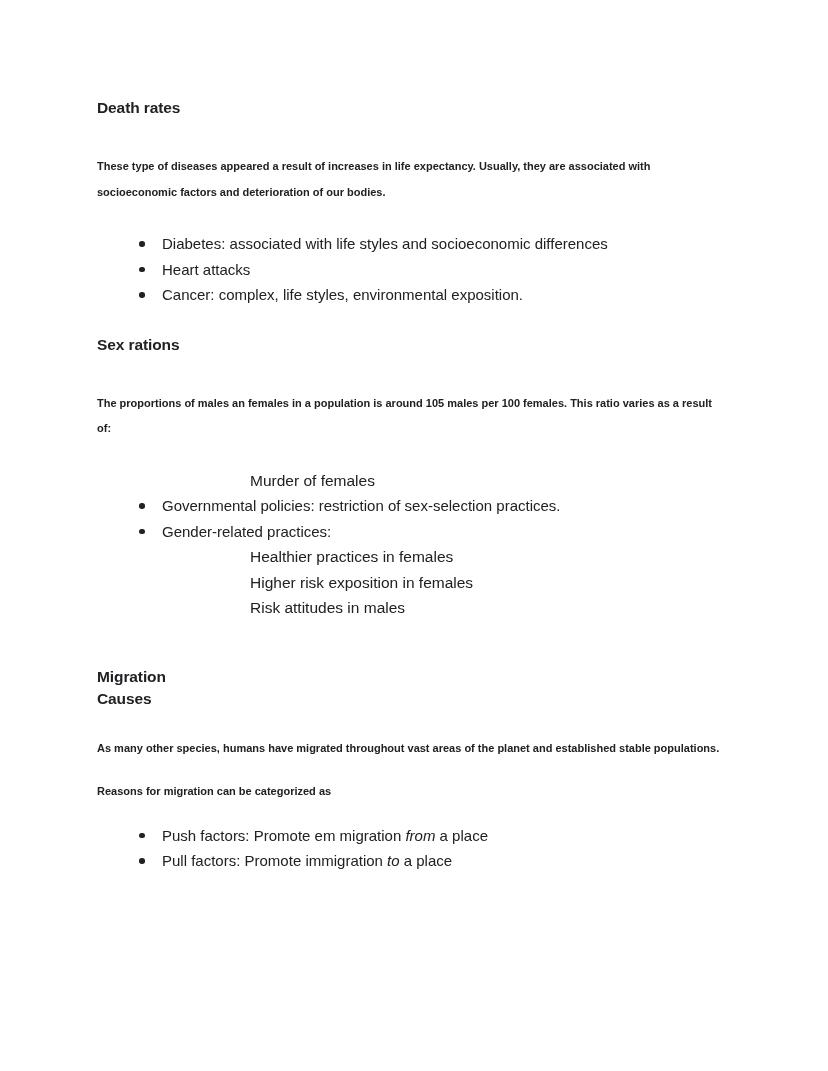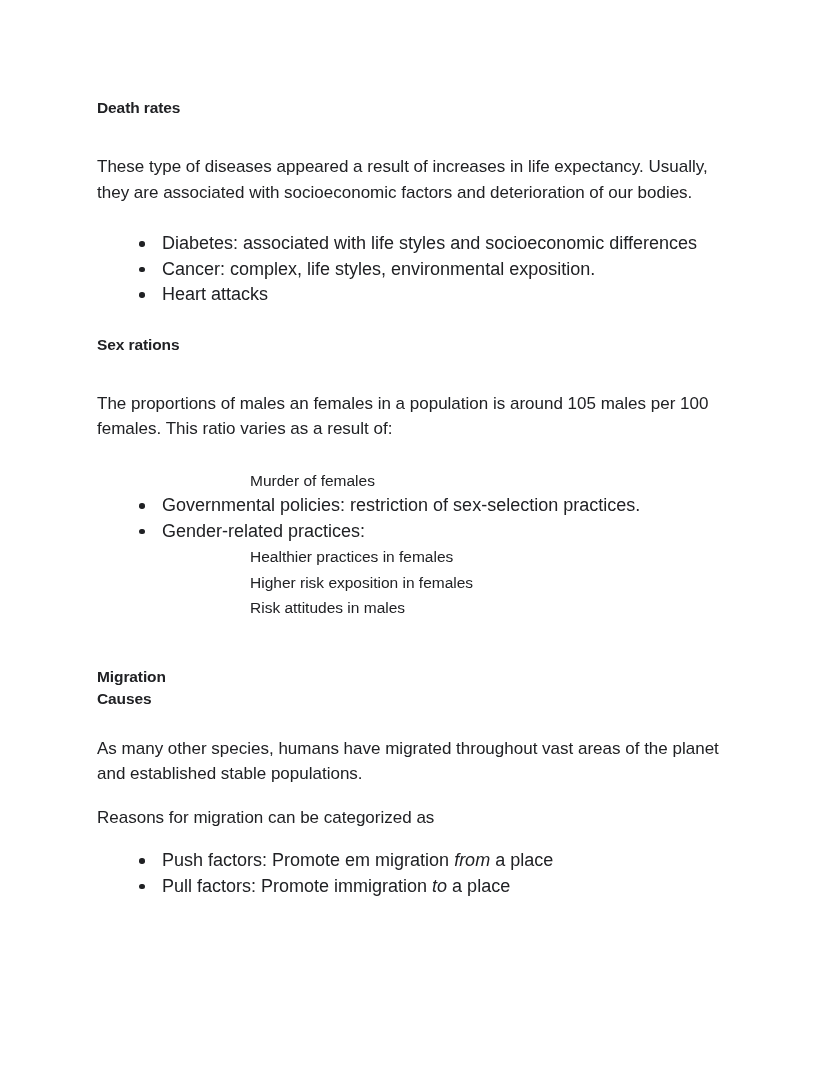--- a/index.html
+++ b/index.html
@@ -29,34 +29,35 @@
     line-height: 25.5px;
   }
   h2.section-heading {
     font-size: 15.5px;
     font-weight: bold;
     line-height: 22px;
     margin: 0;
     letter-spacing: -0.1px;
   }
   p.para {
-    font-size: 17px;
+    font-size: 11px;
     line-height: 25.5px;
     margin: 0;
+    font-weight: bold;
   }
   ul.bullets {
     list-style: none;
     margin: 0;
     padding: 0;
   }
   ul.bullets > li.bullet-item {
     position: relative;
     padding-left: 65px;
     line-height: 25.5px;
-    font-size: 18px;
+    font-size: 15px;
   }
   ul.bullets > li.bullet-item > .bullet-dot {
     position: absolute;
     left: 42px;
     top: 10px;
     width: 5.5px;
     height: 5.5px;
     border-radius: 50%;
     background: #202124;
   }
@@ -90,25 +91,25 @@
 
     <div class="spacer-md"></div>
 
     <ul class="bullets">
       <li class="bullet-item">
         <span class="bullet-dot"></span>
         <span>Diabetes: associated with life styles and socioeconomic differences</span>
       </li>
       <li class="bullet-item">
         <span class="bullet-dot"></span>
-        <span>Cancer: complex, life styles, environmental exposition.</span>
+        <span>Heart attacks</span>
       </li>
       <li class="bullet-item">
         <span class="bullet-dot"></span>
-        <span>Heart attacks</span>
+        <span>Cancer: complex, life styles, environmental exposition.</span>
       </li>
     </ul>
 
     <div class="spacer-md"></div>
 
     <h2 class="section-heading">Sex rations</h2>
 
     <div class="spacer-lg"></div>
 
     <p class="para">The proportions of males an females in a population is around 105 males per 100 females. This ratio varies as a result of:</p>

